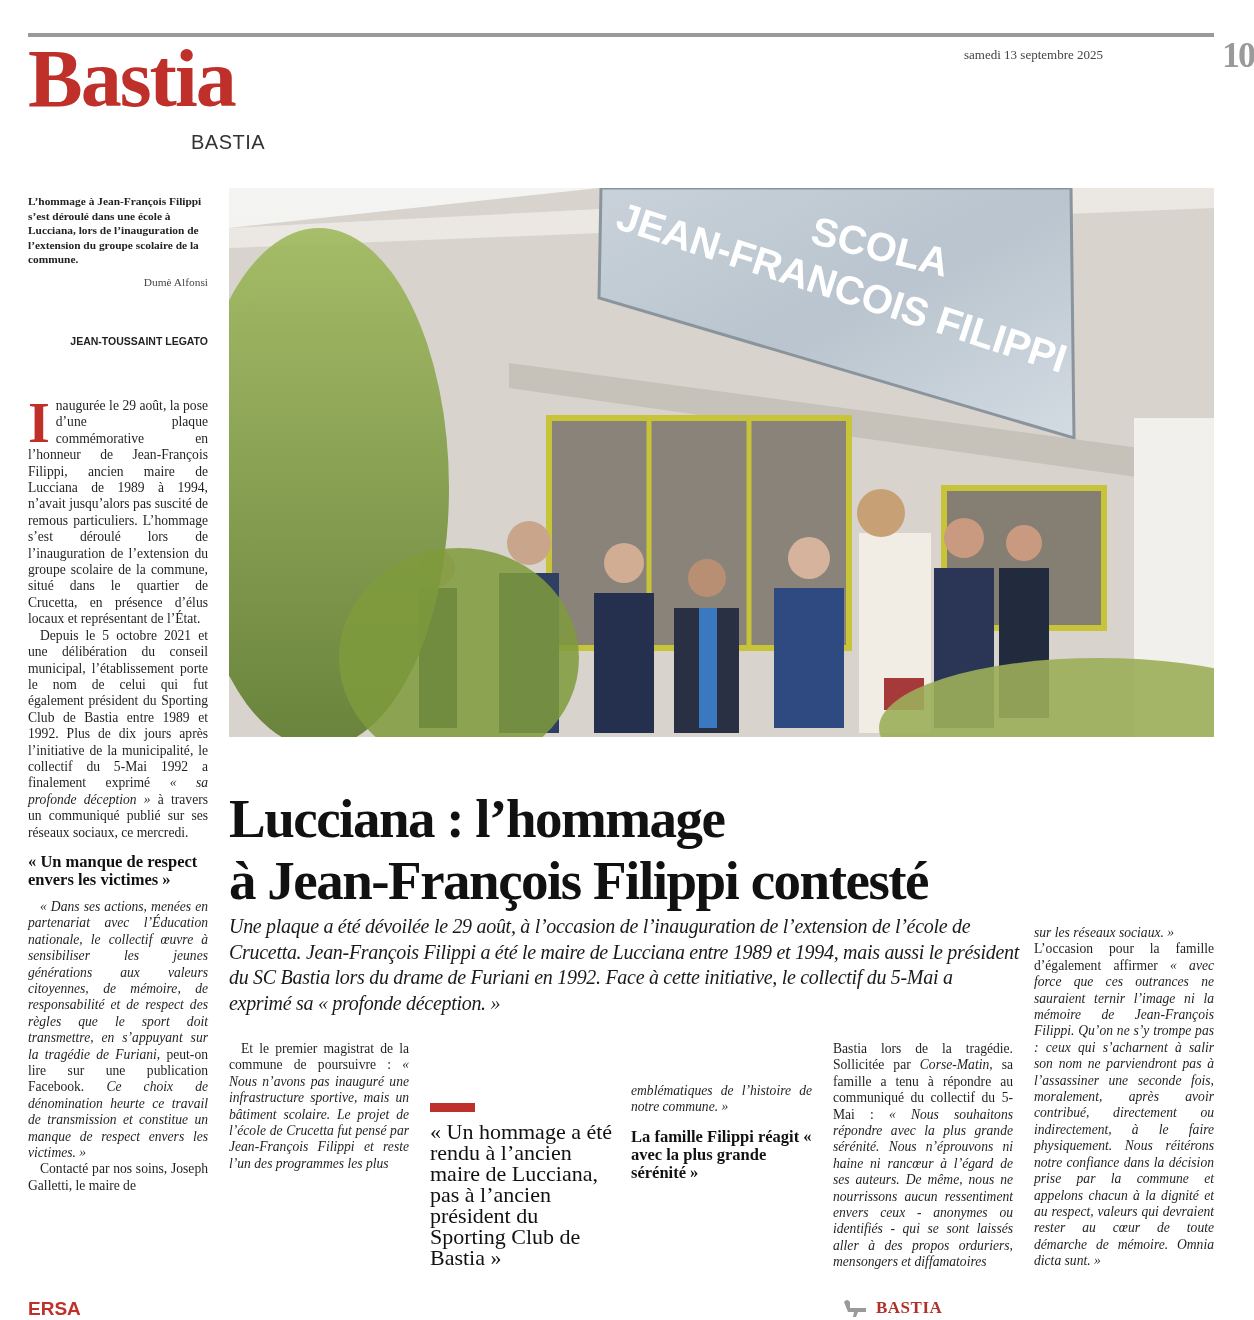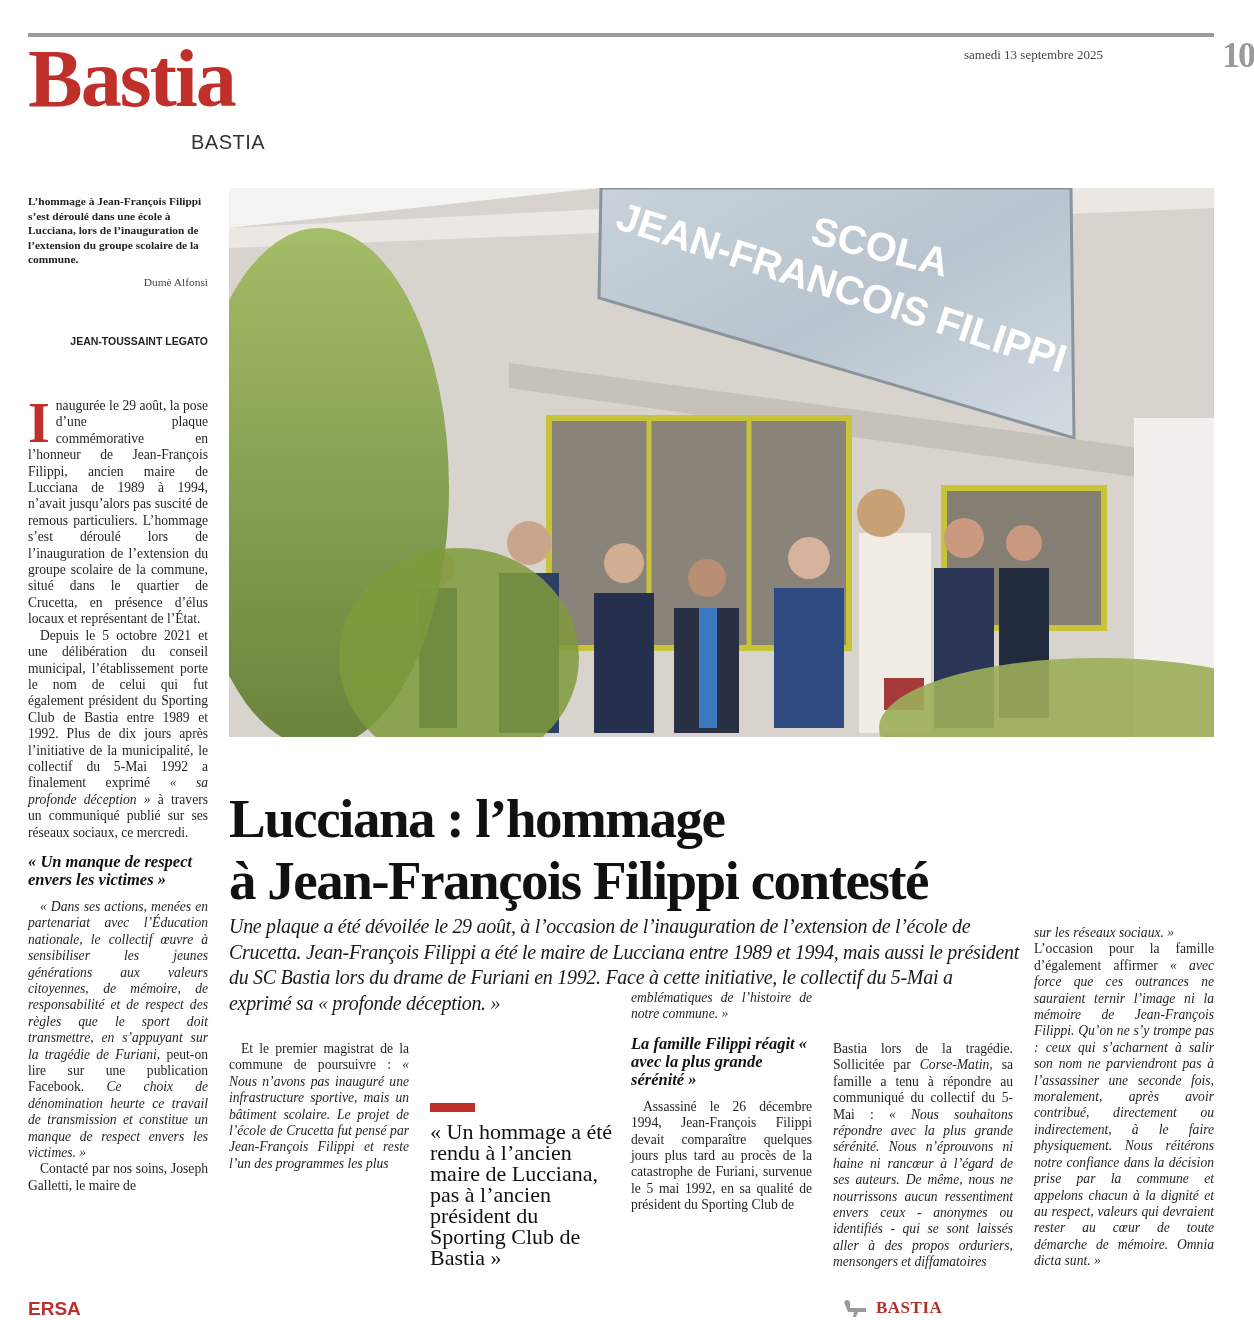--- a/index.html
+++ b/index.html
@@ -17,21 +17,21 @@
   .byline { position: absolute; left: 28px; top: 335px; width: 180px; text-align: right; font-family: "Liberation Sans", sans-serif; font-weight: bold; font-size: 10.5px; color: #222; }
 
   .photo { position: absolute; left: 229px; top: 188px; width: 985px; height: 549px; overflow: hidden; background: #d9d6d0; }
 
   .col { position: absolute; font-family: "Liberation Serif", serif; font-size: 13.6px; line-height: 16.4px; text-align: justify; color: #1f1f1f; hyphens: auto; }
   .col p { text-indent: 12px; }
   .col p.noindent { text-indent: 0; }
   .col i { font-style: italic; }
   .dropcap { float: left; font-family: "Liberation Serif", serif; font-weight: bold; font-size: 56px; line-height: 44px; color: #c0302a; margin: 3px 6px 0 0; }
 
-  .subhead { font-family: "Liberation Serif", serif; font-weight: bold; font-size: 16.5px; line-height: 18px; color: #111; text-align: left; margin: 12px 0 10px 0; font-style: italic; }
+  .subhead { font-family: "Liberation Serif", serif; font-weight: bold; font-size: 16.5px; line-height: 18px; color: #111; text-align: left; margin: 12px 0 10px 0; }
 
   .headline { position: absolute; left: 229px; top: 768px; width: 990px; font-family: "Liberation Serif", serif; font-weight: bold; font-size: 55px; line-height: 62px; color: #111; letter-spacing: -1.5px; margin-top: 20px; }
   .chapo { position: absolute; left: 229px; top: 914px; width: 790px; font-family: "Liberation Serif", serif; font-size: 20px; line-height: 25.5px; color: #1a1a1a; letter-spacing: -0.3px; font-style: italic; }
 
   .pull-bar { position: absolute; left: 430px; top: 1103px; width: 45px; height: 9px; background: #c0302a; }
   .pullquote { position: absolute; left: 430px; top: 1121px; width: 185px; font-family: "Liberation Serif", serif; font-weight: normal; font-size: 22px; line-height: 21px; color: #111; }
 
   .footer-ersa { position: absolute; left: 28px; top: 1298px; font-family: "Liberation Sans", sans-serif; font-weight: bold; font-size: 19px; color: #c0302a; }
   .footer-bastia { position: absolute; left: 842px; top: 1298px; display: flex; align-items: center; gap: 8px; }
   .footer-bastia .lbl { font-family: "Liberation Serif", serif; font-weight: bold; font-size: 17px; color: #b0302a; letter-spacing: 0.5px; }
@@ -121,24 +121,23 @@
   <p><span>Contacté par nos soins, Joseph Galletti, le maire de</span></p>
 </div>
 
 <div class="col" style="left:229px; top:1041px; width:180px;">
   <p><span>Et le premier magistrat de la commune de poursuivre : </span><i>« Nous n’avons pas inauguré une infrastructure sportive, mais un bâtiment scolaire. Le projet de l’école de Crucetta fut pensé par Jean-François Filippi et reste l’un des programmes les plus</i></p>
 </div>
 
 <div class="pull-bar"></div>
 <div class="pullquote">« Un hommage a été rendu à l’ancien maire de Lucciana, pas à l’ancien président du Sporting Club de Bastia »</div>
 
-<div class="col" style="left:631px; top:990px; width:181px;">
+<div class="col" style="left:631px; top:1083px; width:181px;">
   <p class="noindent"><i>emblématiques de l’histoire de notre commune. »</i></p>
   <div class="subhead">La famille Filippi réagit « avec la plus grande sérénité »</div>
-  <p><span>Assassiné le 26 décembre 1994, Jean-François Filippi devait comparaître quelques jours plus tard au procès de la catastrophe de Furiani, survenue le 5 mai 1992, en sa qualité de président du Sporting Club de</span></p>
 </div>
 
 <div class="col" style="left:833px; top:1041px; width:180px;">
   <p class="noindent"><span>Bastia lors de la tragédie. Sollicitée par </span><i>Corse-Matin,</i><span> sa famille a tenu à répondre au communiqué du collectif du 5-Mai : </span><i>« Nous souhaitons répondre avec la plus grande sérénité. Nous n’éprouvons ni haine ni rancœur à l’égard de ses auteurs. De même, nous ne nourrissons aucun ressentiment envers ceux - anonymes ou identifiés - qui se sont laissés aller à des propos orduriers, mensongers et diffamatoires</i></p>
 </div>
 
 <div class="col" style="left:1034px; top:925px; width:180px;">
   <p class="noindent"><i>sur les réseaux sociaux. »</i></p>
   <p class="noindent"><span>L’occasion pour la famille d’également affirmer </span><i>« avec force que ces outrances ne sauraient ternir l’image ni la mémoire de Jean-François Filippi. Qu’on ne s’y trompe pas : ceux qui s’acharnent à salir son nom ne parviendront pas à l’assassiner une seconde fois, moralement, après avoir contribué, directement ou indirectement, à le faire physiquement. Nous réitérons notre confiance dans la décision prise par la commune et appelons chacun à la dignité et au respect, valeurs qui devraient rester au cœur de toute démarche de mémoire. Omnia dicta sunt. »</i></p>
 </div>

